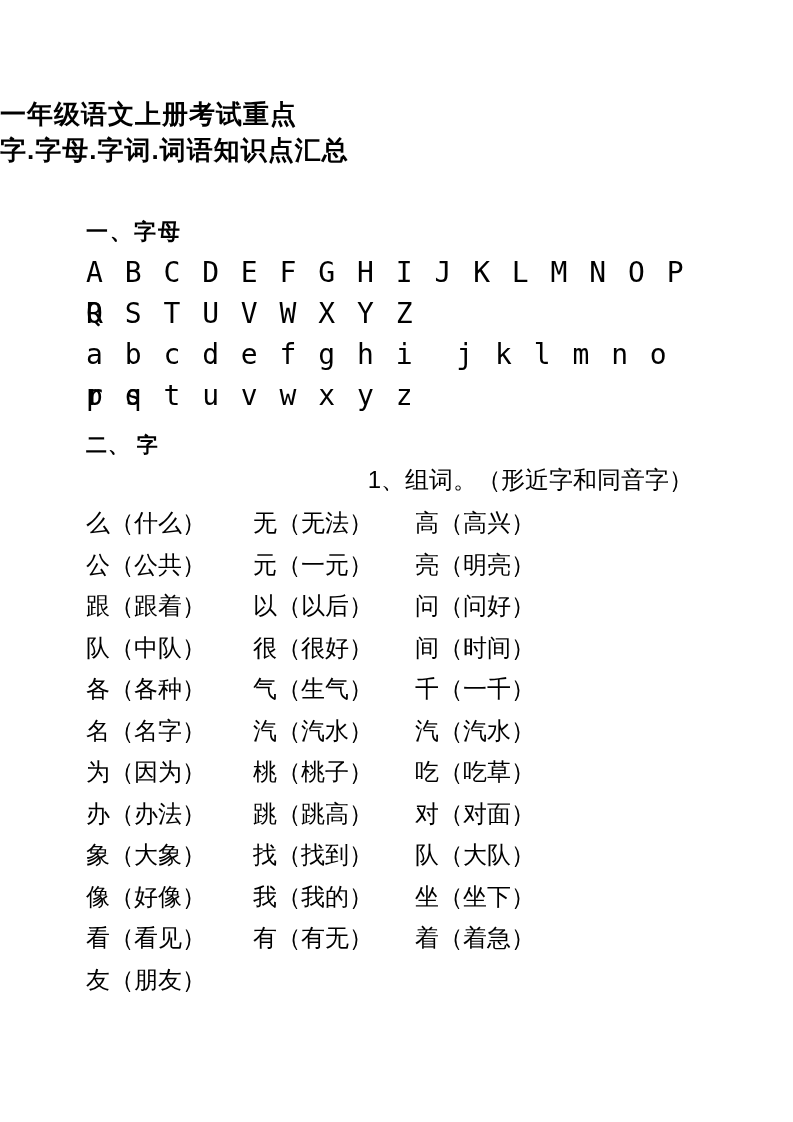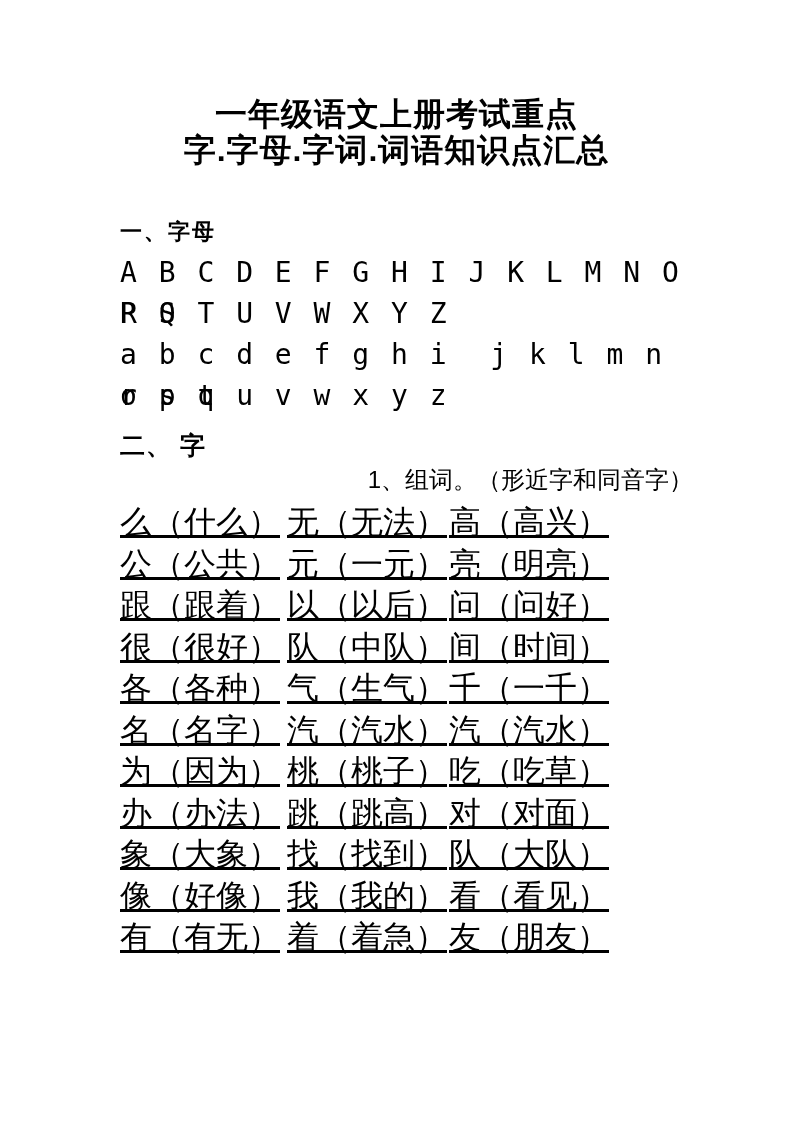--- a/index.html
+++ b/index.html
@@ -8,28 +8,27 @@
     width: 793px;
     height: 1122px;
     background: #ffffff;
     color: #000000;
     font-family: "Liberation Sans", sans-serif;
     overflow: hidden;
     box-sizing: border-box;
   }
   .title-block {
     padding-top: 96px;
-    text-align: center;
     font-weight: bold;
-    font-size: 32px;
+    font-size: 26px;
     line-height: 36px;
     letter-spacing: 1px;
   }
   .content {
-    margin-left: 120px;
+    margin-left: 86px;
     margin-right: 100px;
   }
   .section-heading-1 {
     margin-top: 50px;
     font-size: 22px;
     font-weight: bold;
     line-height: 28px;
     letter-spacing: 2px;
   }
   .letter-rows {
@@ -38,42 +37,41 @@
     font-size: 28px;
   }
   .letter-row {
     height: 41px;
     line-height: 41px;
     word-spacing: 5px;
     white-space: pre-wrap;
   }
   .section-heading-2 {
     margin-top: 14px;
-    font-size: 25px;
+    font-size: 21px;
     font-weight: bold;
     line-height: 30px;
     letter-spacing: 1px;
   }
   .sub-heading {
     margin-top: 6px;
     font-size: 24px;
     line-height: 28px;
     text-align: right;
   }
   .word-grid {
     margin-top: 8px;
     display: grid;
     grid-template-columns: 167px 162px 1fr;
   }
   .word-cell {
-    font-size: 32px;
+    font-size: 24px;
     height: 41.5px;
     line-height: 41.5px;
     white-space: nowrap;
-    text-decoration: underline;
   }
 </style>
 </head>
 <body>
 
 <div class="page">
 
   <div class="title-block">
     <div>一年级语文上册考试重点</div>
     <div>字.字母.字词.词语知识点汇总</div>
@@ -100,22 +98,22 @@
       <span class="word-cell">高（高兴）</span>
 
       <span class="word-cell">公（公共）</span>
       <span class="word-cell">元（一元）</span>
       <span class="word-cell">亮（明亮）</span>
 
       <span class="word-cell">跟（跟着）</span>
       <span class="word-cell">以（以后）</span>
       <span class="word-cell">问（问好）</span>
 
+      <span class="word-cell">队（中队）</span>
       <span class="word-cell">很（很好）</span>
-      <span class="word-cell">队（中队）</span>
       <span class="word-cell">间（时间）</span>
 
       <span class="word-cell">各（各种）</span>
       <span class="word-cell">气（生气）</span>
       <span class="word-cell">千（一千）</span>
 
       <span class="word-cell">名（名字）</span>
       <span class="word-cell">汽（汽水）</span>
 
       <span class="word-cell">汽（汽水）</span>
@@ -127,20 +125,21 @@
       <span class="word-cell">跳（跳高）</span>
 
       <span class="word-cell">对（对面）</span>
       <span class="word-cell">象（大象）</span>
       <span class="word-cell">找（找到）</span>
 
       <span class="word-cell">队（大队）</span>
       <span class="word-cell">像（好像）</span>
       <span class="word-cell">我（我的）</span>
 
+      <span class="word-cell">坐（坐下）</span>
       <span class="word-cell">看（看见）</span>
       <span class="word-cell">有（有无）</span>
 
       <span class="word-cell">着（着急）</span>
       <span class="word-cell">友（朋友）</span>
     </div>
 
   </div>
 </div>
 

